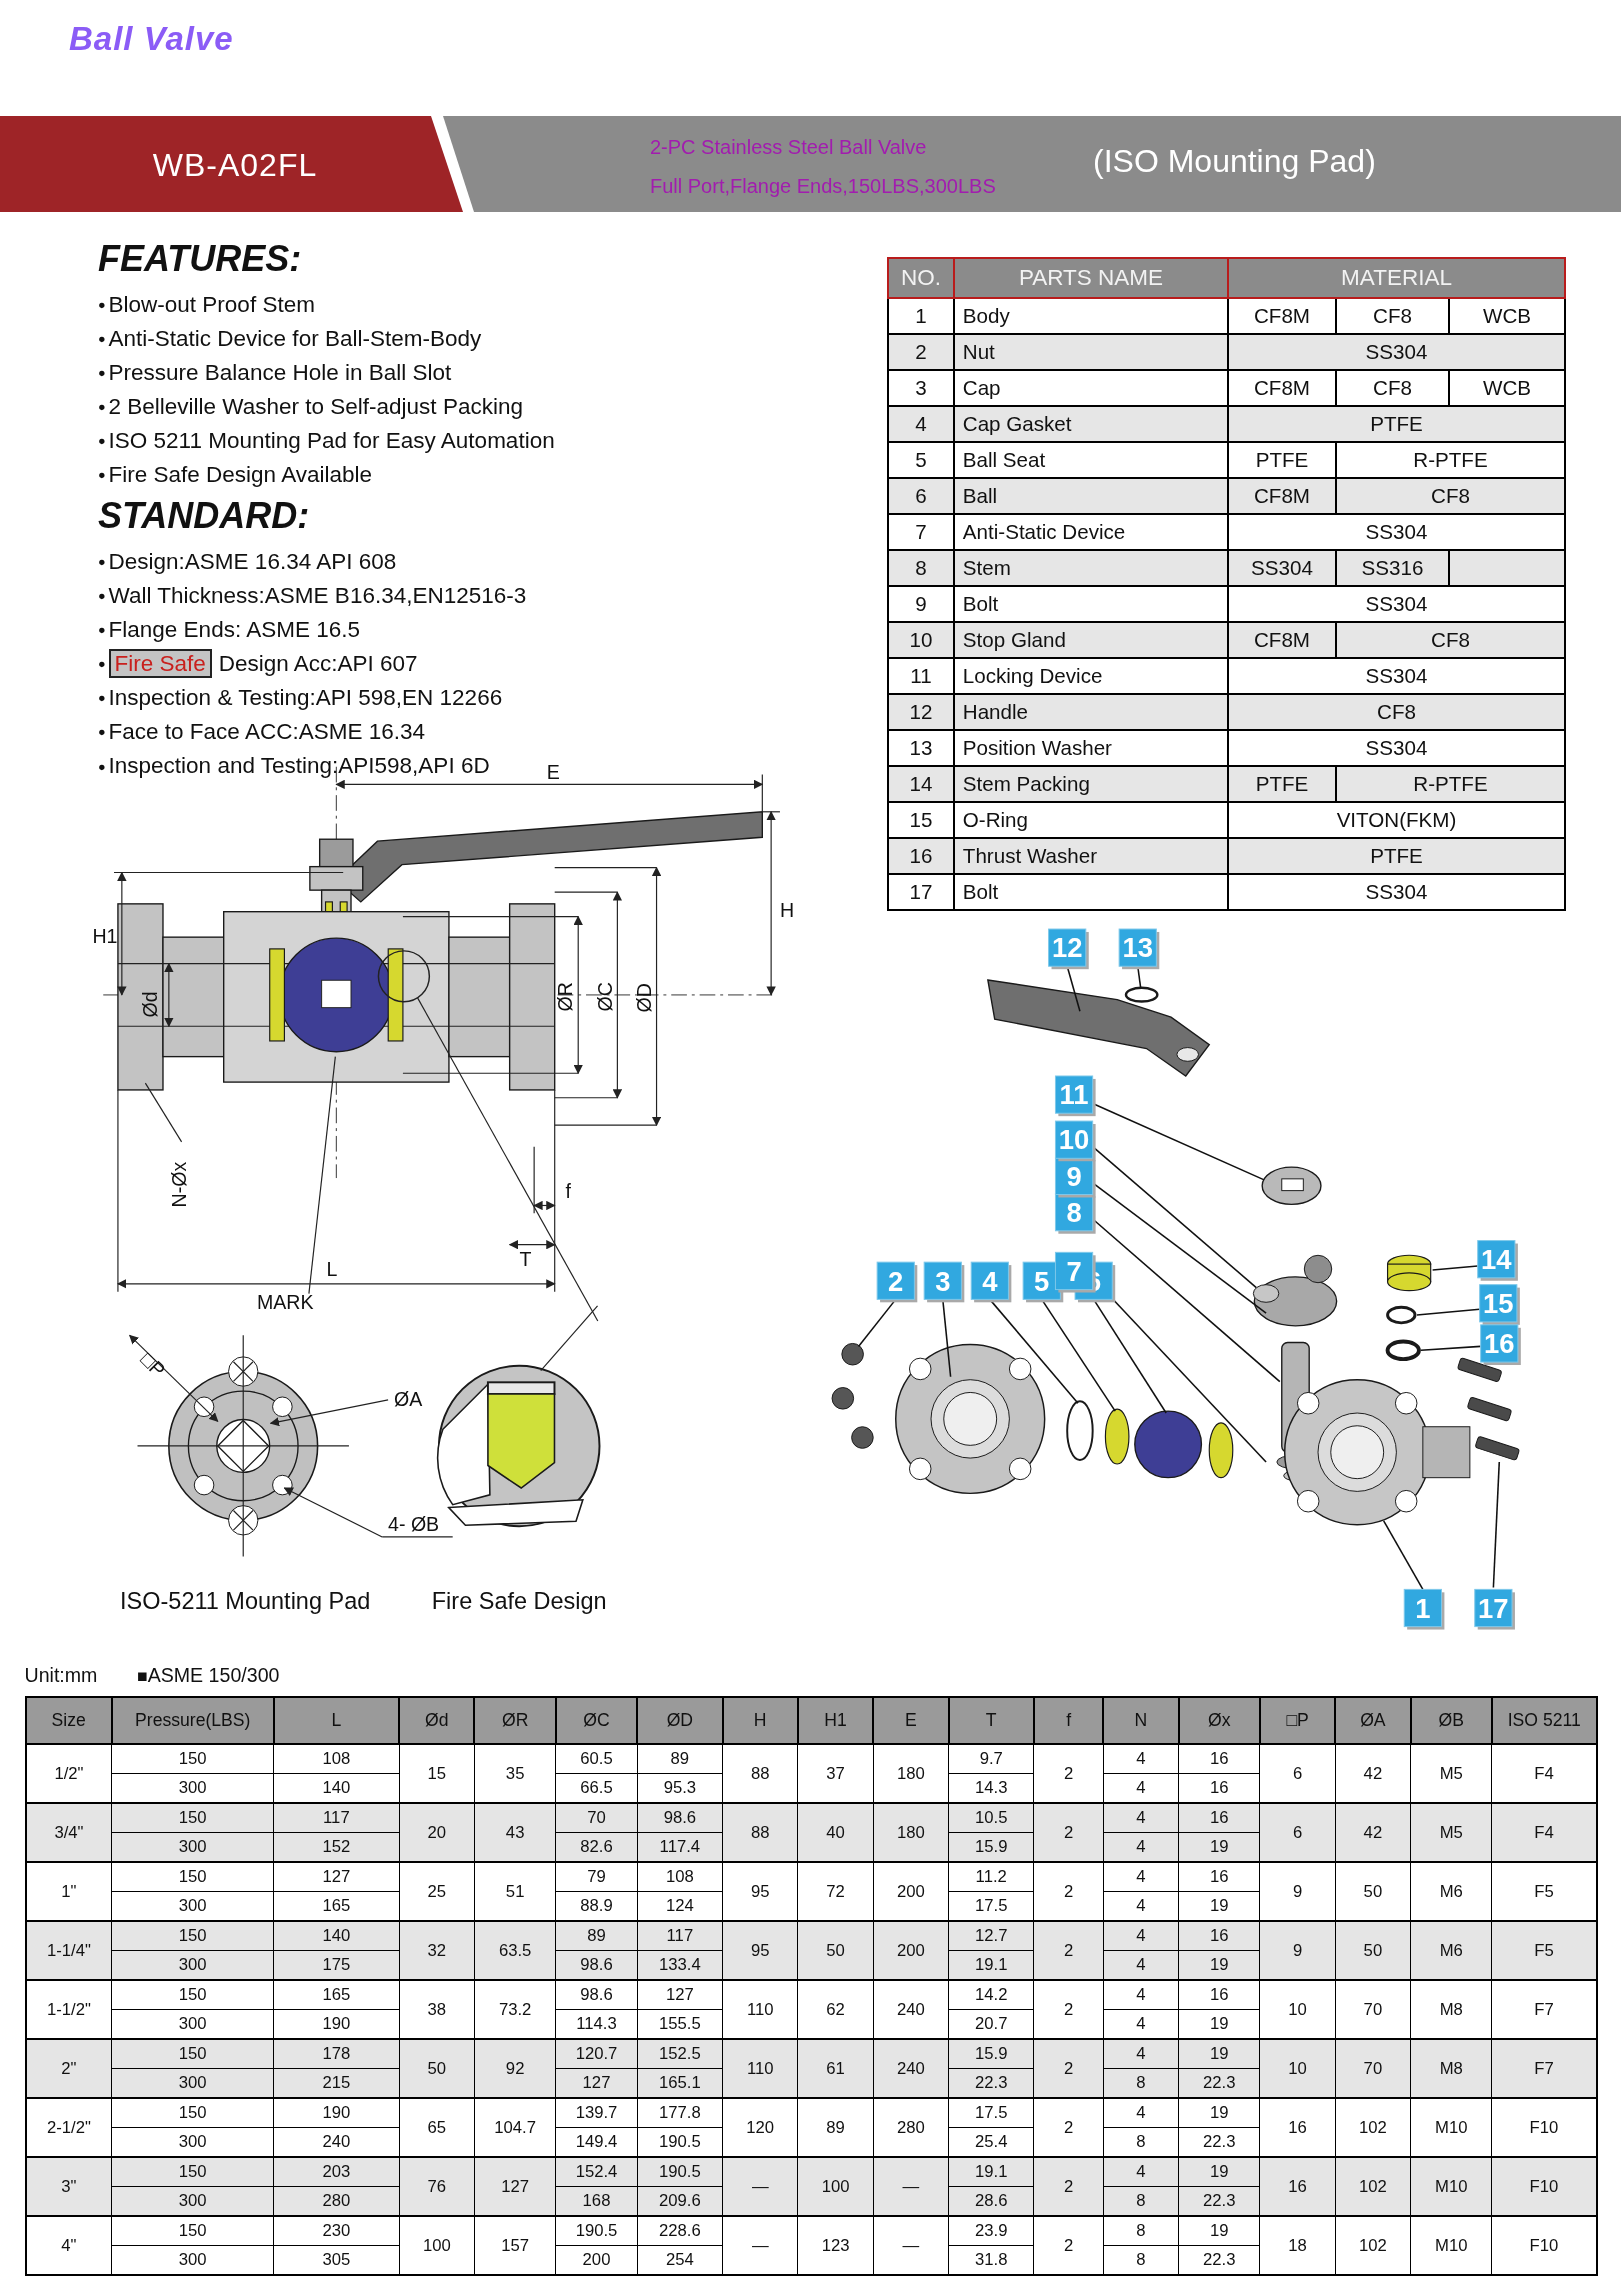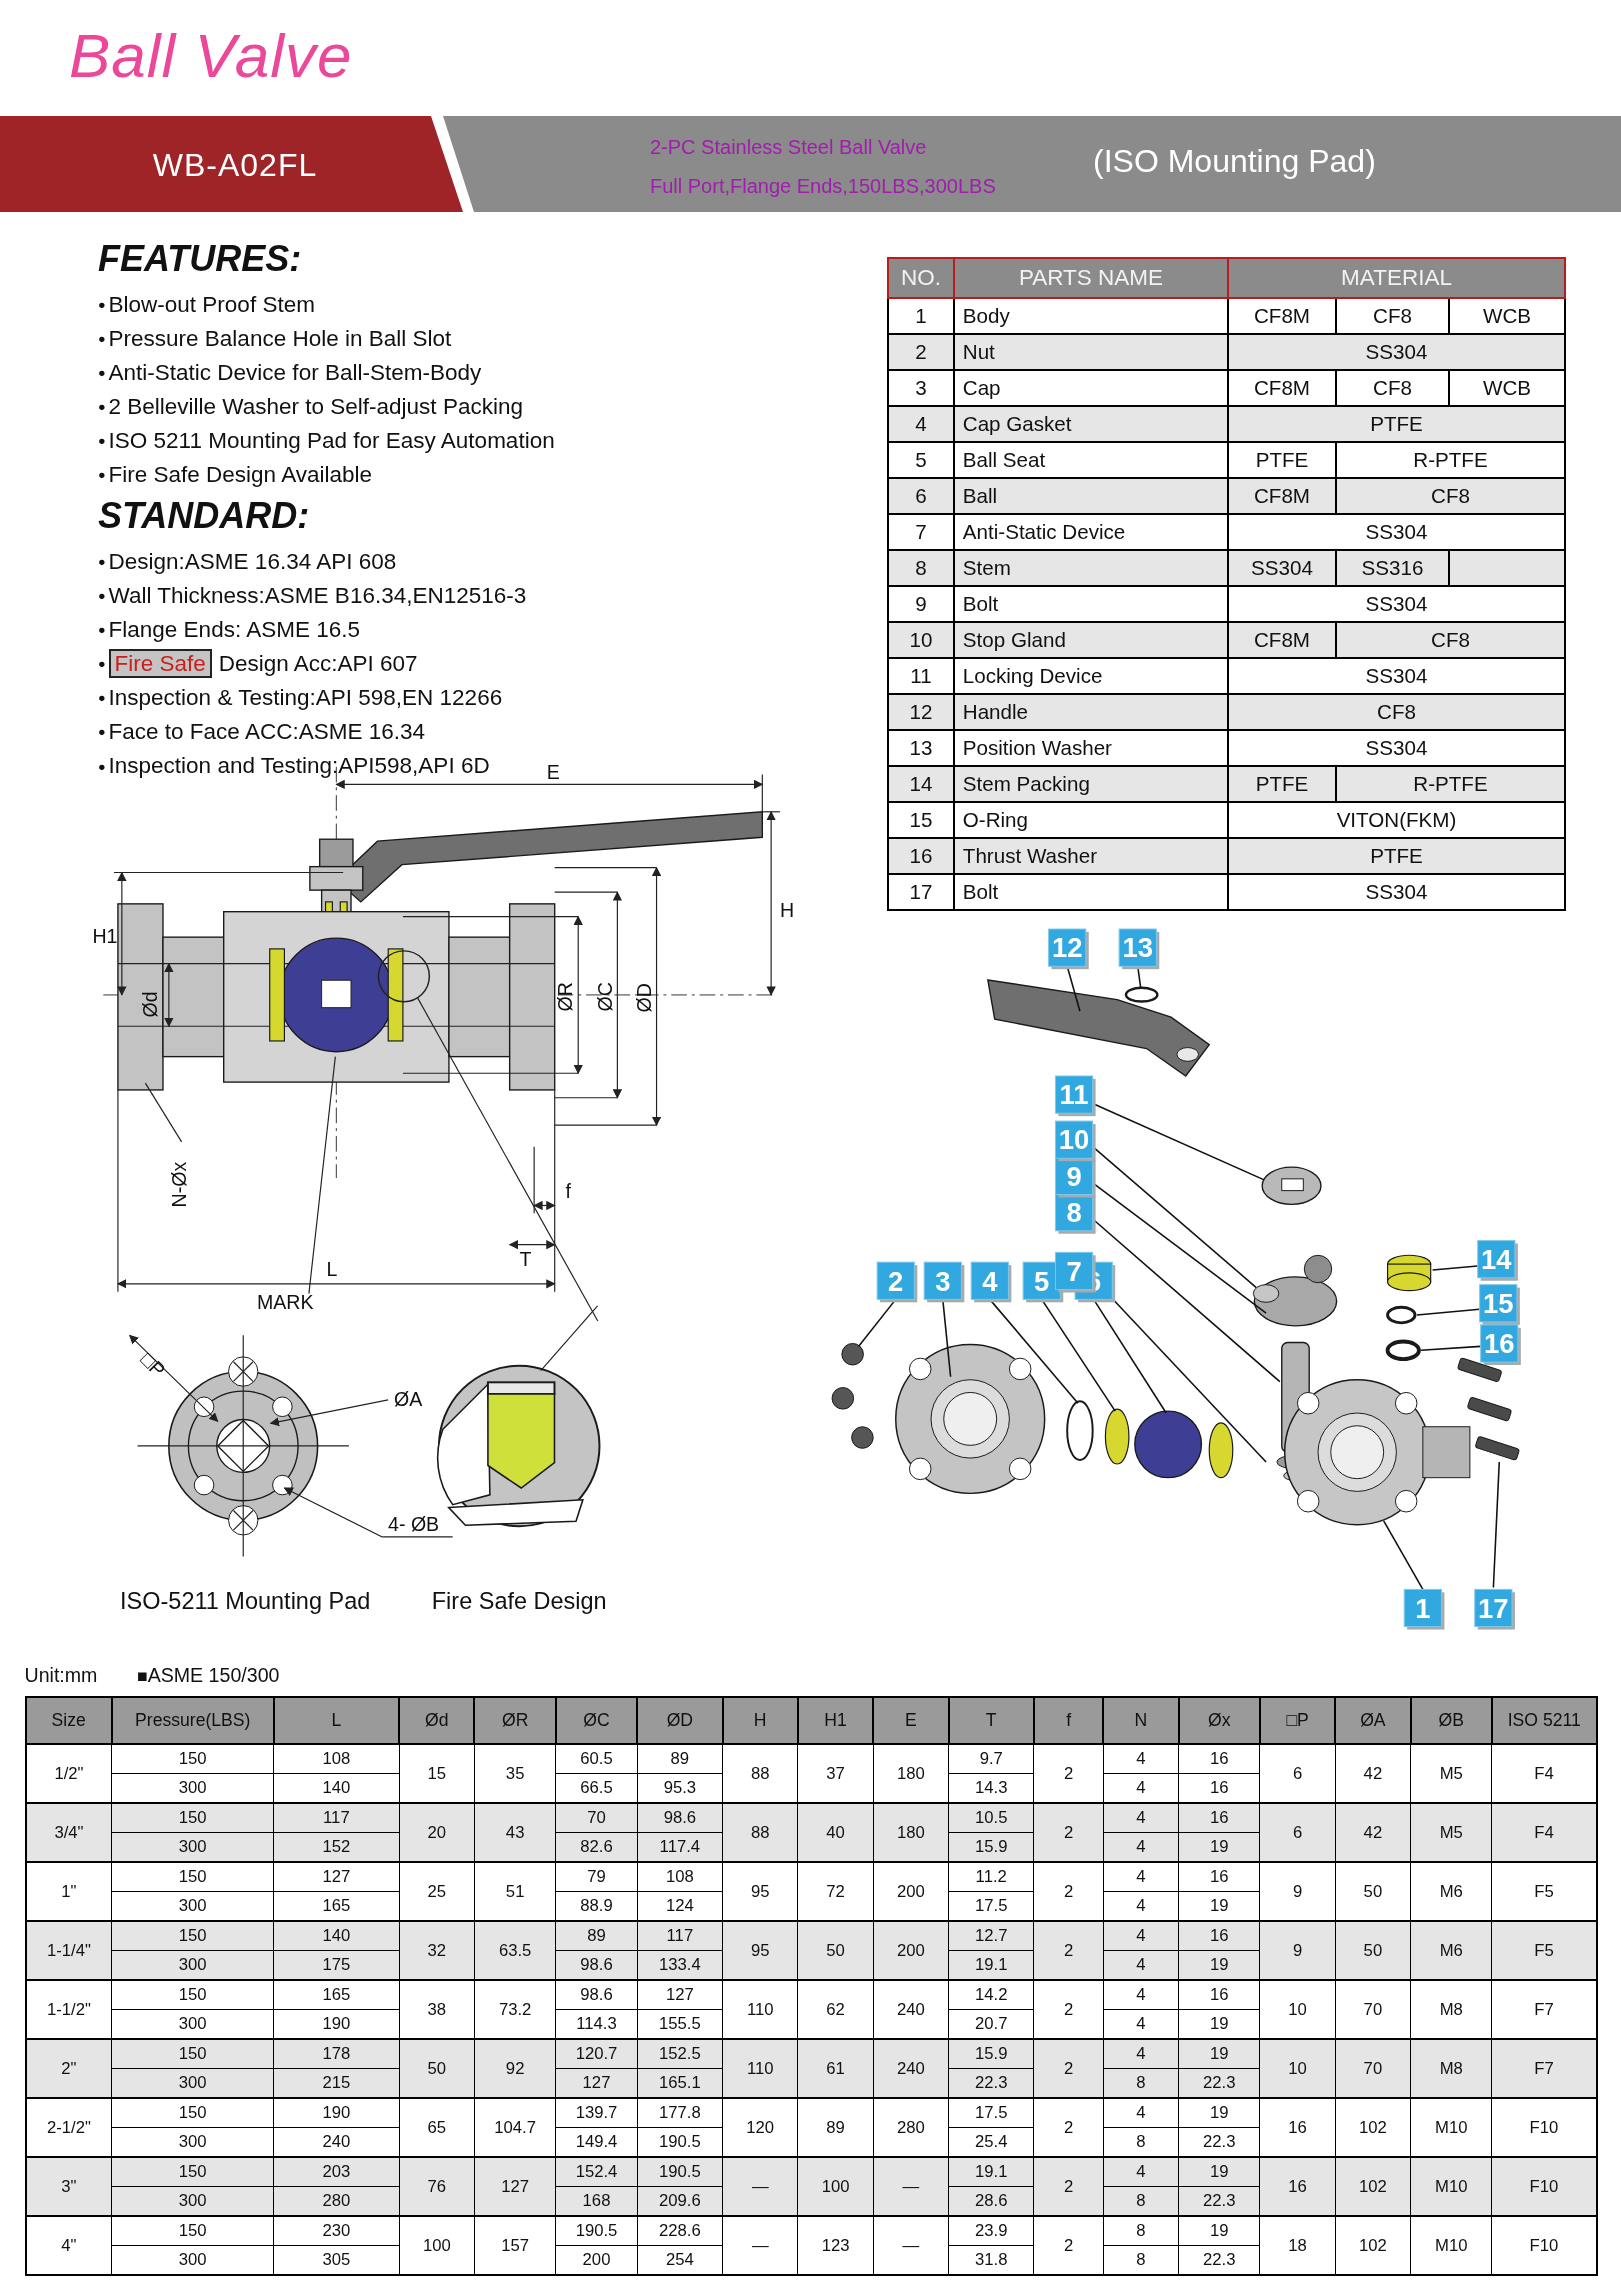--- a/index.html
+++ b/index.html
@@ -1,20 +1,20 @@
 <!DOCTYPE html>
 <html><head>
 <meta charset="utf-8">
 <style>
   html,body{margin:0;padding:0;background:#fff;}
   #page{position:relative;width:1621px;height:2293px;background:#fff;overflow:hidden;
         font-family:"Liberation Sans",sans-serif;color:#111;}
   
-  .title{position:absolute;left:69px;top:19.6px;font-size:62px;font-style:italic;
-         font-weight:400;letter-spacing:1px;color:#ec4899;}
+  .title{position:absolute;left:69px;top:19.6px;font-size:33px;font-style:italic;
+         font-weight:700;letter-spacing:1px;color:#8b5cf6;}
   .banner{position:absolute;left:0;top:116px;width:1621px;height:96px;}
   .banner-red{position:absolute;left:0;top:0;width:463px;height:96px;background:#9e2427;
               clip-path:polygon(0 0,431px 0,463px 96px,0 96px);}
   .banner-gray{position:absolute;left:443px;top:0;width:1178px;height:96px;background:#8b8b8b;
               clip-path:polygon(0 0,1178px 0,1178px 96px,31px 96px);}
   .banner-model{position:absolute;left:93px;top:31px;width:284px;text-align:center;
                 color:#fff;font-size:32px;letter-spacing:1px;}
   .banner-lines{position:absolute;left:650px;top:11.8px;color:#a21caf;font-size:20px;line-height:39px;}
   .banner-iso{position:absolute;left:1093px;top:27.4px;color:#fff;font-size:32px;}
   
@@ -76,22 +76,22 @@
       <div>2-PC Stainless Steel Ball Valve</div>
       <div>Full Port,Flange Ends,150LBS,300LBS</div>
     </div>
     <div class="banner-iso">(ISO Mounting Pad)</div>
   </div>
 
   <div class="sec" id="features-sec">
     <div class="sec-head">FEATURES:</div>
     <div id="features-list">
         <div class="bullet-item"><span class="dot">●</span><span>Blow-out Proof Stem</span></div>
+        <div class="bullet-item"><span class="dot">●</span><span>Anti-Static Device for Ball-Stem-Body</span></div>
         <div class="bullet-item"><span class="dot">●</span><span>Pressure Balance Hole in Ball Slot</span></div>
-        <div class="bullet-item"><span class="dot">●</span><span>Anti-Static Device for Ball-Stem-Body</span></div>
         <div class="bullet-item"><span class="dot">●</span><span>2 Belleville Washer to Self-adjust Packing</span></div>
         <div class="bullet-item"><span class="dot">●</span><span>ISO 5211 Mounting Pad for Easy Automation</span></div>
         <div class="bullet-item"><span class="dot">●</span><span>Fire Safe  Design Available</span></div>
       </div>
   </div>
 
   <div class="sec" id="standard-sec">
     <div class="sec-head">STANDARD:</div>
     <div id="standard-list">
         <div class="bullet-item"><span class="dot">●</span><span>Design:ASME 16.34 API 608</span></div>

